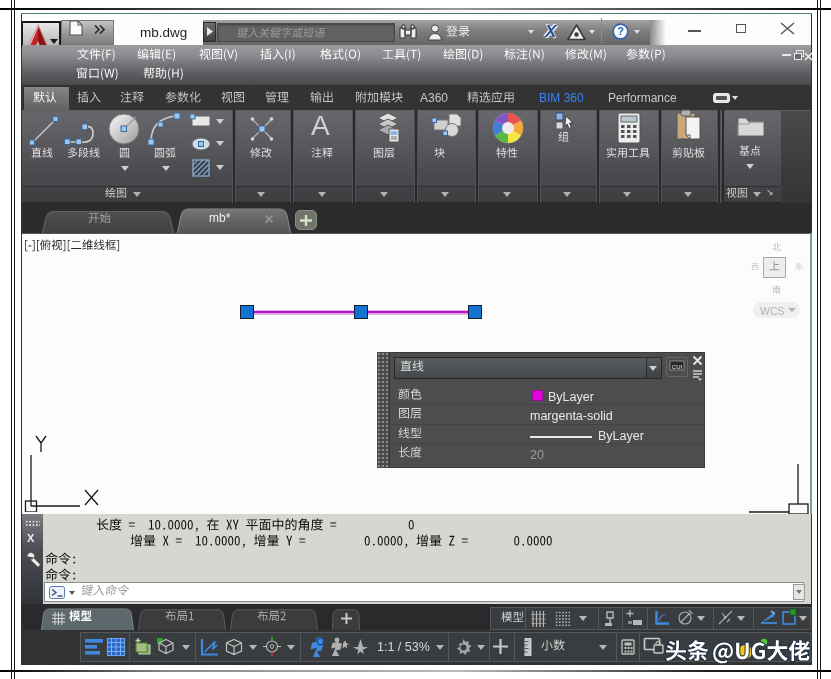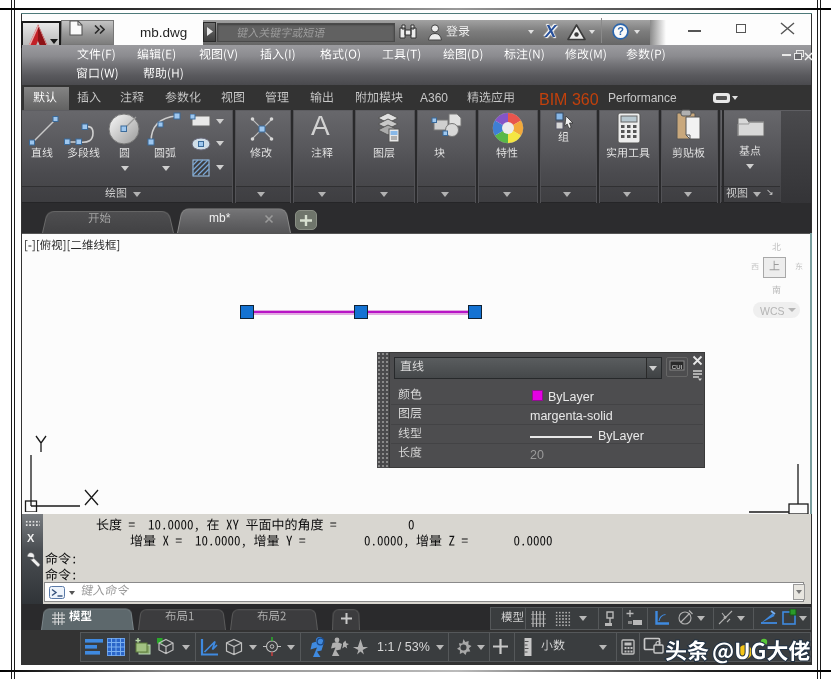--- a/index.html
+++ b/index.html
@@ -183,21 +183,21 @@
       <svg width="48" height="12" viewBox="0 0 48 12" style="display:block;overflow:visible">
         <path transform="translate(0 9.6)" d="M6.9 -5C7.3 -4.1 7.9 -2.9 8.1 -2.2L8.9 -2.6C8.6 -3.3 8.1 -4.4 7.6 -5.3ZM9.6 -9.9V-7.3H6.6V-6.5H9.6V-0.2C9.6 0 9.6 0 9.4 0.1C9.2 0.1 8.6 0.1 8 0C8.1 0.3 8.2 0.7 8.3 0.9C9.2 0.9 9.7 0.9 10 0.8C10.4 0.6 10.5 0.3 10.5 -0.2V-6.5H11.6V-7.3H10.5V-9.9ZM6.2 -10.1C5.7 -8.3 4.8 -6.6 3.8 -5.5C4 -5.3 4.3 -4.9 4.4 -4.7C4.7 -5.1 5 -5.5 5.2 -5.9V0.9H6.1V-7.4C6.4 -8.2 6.8 -9 7 -9.9ZM1 -9.6V1H1.8V-8.7H3.3C3 -7.9 2.7 -6.8 2.4 -5.9C3.2 -4.9 3.4 -4.1 3.4 -3.4C3.4 -3 3.3 -2.7 3.1 -2.5C3.1 -2.5 2.9 -2.4 2.8 -2.4C2.6 -2.4 2.4 -2.4 2.2 -2.4C2.3 -2.2 2.4 -1.9 2.4 -1.6C2.6 -1.6 2.9 -1.6 3.1 -1.7C3.4 -1.7 3.6 -1.8 3.7 -1.9C4 -2.1 4.2 -2.6 4.2 -3.3C4.2 -4.1 4 -5 3.2 -6C3.6 -7 4 -8.2 4.3 -9.3L3.7 -9.6L3.6 -9.6Z M18.9 -8.6V0.8H19.7V-0.1H22.1V0.7H23V-8.6ZM19.7 -1V-7.7H22.1V-1ZM14.3 -9.9 14.3 -7.8H12.6V-6.9H14.3C14.2 -3.9 13.8 -1.2 12.3 0.3C12.6 0.5 12.9 0.8 13 1C14.7 -0.8 15.1 -3.7 15.2 -6.9H17C16.9 -2.3 16.8 -0.7 16.5 -0.3C16.4 -0.2 16.3 -0.1 16.1 -0.1C15.9 -0.1 15.4 -0.1 14.8 -0.2C15 0.1 15.1 0.5 15.1 0.7C15.6 0.8 16.2 0.8 16.5 0.7C16.9 0.7 17.1 0.6 17.3 0.3C17.7 -0.3 17.8 -2 17.9 -7.3C17.9 -7.5 17.9 -7.8 17.9 -7.8H15.2L15.2 -9.9Z M29.7 -5H33.8V-4.1H29.7ZM29.7 -6.5H33.8V-5.7H29.7ZM32.8 -10.1V-9.1H30.9V-10.1H30.1V-9.1H28.3V-8.3H30.1V-7.4H30.9V-8.3H32.8V-7.4H33.7V-8.3H35.3V-9.1H33.7V-10.1ZM28.8 -7.2V-3.5H31.3C31.2 -3.1 31.2 -2.8 31.1 -2.5H28.1V-1.7H30.8C30.4 -0.8 29.5 -0.1 27.7 0.2C27.9 0.4 28.1 0.8 28.2 1C30.3 0.5 31.3 -0.4 31.8 -1.7C32.4 -0.4 33.5 0.5 35 1C35.2 0.7 35.4 0.4 35.6 0.2C34.2 -0.1 33.2 -0.7 32.6 -1.7H35.3V-2.5H32C32.1 -2.8 32.1 -3.1 32.1 -3.5H34.7V-7.2ZM26.1 -10.1V-7.8H24.6V-6.9H26.1V-6.9C25.8 -5.3 25.1 -3.4 24.4 -2.4C24.5 -2.1 24.8 -1.8 24.9 -1.5C25.3 -2.2 25.8 -3.3 26.1 -4.5V0.9H27V-5.2C27.3 -4.6 27.7 -3.8 27.8 -3.4L28.4 -4.1C28.2 -4.5 27.3 -6 27 -6.4V-6.9H28.2V-7.8H27V-10.1Z M45.7 -4.5H43.8C43.9 -5 43.9 -5.4 43.9 -5.9V-7.2H45.7ZM43 -9.9V-8.1H40.8V-7.2H43V-5.9C43 -5.4 43 -5 42.9 -4.5H40.5V-3.7H42.8C42.5 -2.2 41.6 -0.8 39.5 0.3C39.7 0.5 40 0.8 40.1 1C42.3 -0.1 43.3 -1.7 43.6 -3.3C44.3 -1.3 45.3 0.2 47 1C47.1 0.7 47.4 0.4 47.6 0.2C46 -0.5 44.9 -1.9 44.4 -3.7H47.4V-4.5H46.6V-8.1H43.9V-9.9ZM36.4 -2 36.8 -1.1C37.8 -1.5 39.2 -2.1 40.5 -2.7L40.2 -3.5L38.9 -3V-6.3H40.2V-7.2H38.9V-9.9H38.1V-7.2H36.6V-6.3H38.1V-2.6C37.5 -2.4 36.9 -2.1 36.4 -2Z" fill="#c8c8c8"></path>
       </svg>
     </div>
 <div style="position:absolute;left:420px;top:92px;font-size:12px;line-height:1;color:#c8c8c8;white-space:pre;">A360</div>
 <div style="position:absolute;left:467px;top:92px;">
       <svg width="48" height="12" viewBox="0 0 48 12" style="display:block;overflow:visible">
         <path transform="translate(0 9.6)" d="M0.6 -9.1C0.9 -8.3 1.2 -7.2 1.3 -6.5L1.9 -6.7C1.8 -7.4 1.6 -8.5 1.2 -9.3ZM3.9 -9.3C3.8 -8.5 3.4 -7.4 3.2 -6.7L3.7 -6.5C4 -7.2 4.4 -8.3 4.7 -9.2ZM0.5 -6V-5.2H2C1.7 -3.9 1 -2.3 0.4 -1.5C0.5 -1.2 0.7 -0.8 0.8 -0.5C1.3 -1.2 1.8 -2.4 2.2 -3.5V0.9H3V-3.8C3.4 -3.2 3.8 -2.4 4 -2L4.6 -2.7C4.3 -3.1 3.3 -4.6 3 -4.9V-5.2H4.4V-6H3V-10H2.2V-6ZM7.6 -10.1V-9.1H5.1V-8.4H7.6V-7.7H5.4V-7H7.6V-6.2H4.8V-5.5H11.5V-6.2H8.5V-7H10.9V-7.7H8.5V-8.4H11.2V-9.1H8.5V-10.1ZM9.9 -4.1V-3.2H6.4V-4.1ZM5.5 -4.8V0.9H6.4V-1H9.9V0C9.9 0.2 9.8 0.2 9.7 0.2C9.5 0.2 9 0.2 8.5 0.2C8.6 0.4 8.7 0.7 8.7 0.9C9.5 0.9 10 0.9 10.3 0.8C10.6 0.7 10.7 0.5 10.7 0V-4.8ZM6.4 -2.5H9.9V-1.6H6.4Z M12.7 -9.2C13.4 -8.6 14.2 -7.8 14.6 -7.2L15.3 -7.7C15 -8.3 14.1 -9.1 13.4 -9.7ZM17.4 -9.7C17.1 -8.7 16.6 -7.6 15.9 -6.9C16.1 -6.8 16.5 -6.5 16.7 -6.4C17 -6.7 17.2 -7.2 17.5 -7.6H19.2V-5.9H15.8V-5.1H18C17.8 -3.5 17.3 -2.4 15.5 -1.7C15.7 -1.6 16 -1.2 16.1 -1C18.1 -1.8 18.7 -3.2 18.9 -5.1H20.1V-2.3C20.1 -1.4 20.4 -1.1 21.3 -1.1C21.4 -1.1 22.2 -1.1 22.4 -1.1C23.2 -1.1 23.4 -1.5 23.5 -3C23.3 -3.1 22.9 -3.2 22.7 -3.4C22.7 -2.1 22.6 -2 22.3 -2C22.2 -2 21.5 -2 21.4 -2C21.1 -2 21 -2 21 -2.3V-5.1H23.4V-5.9H20.1V-7.6H22.9V-8.4H20.1V-10H19.2V-8.4H17.8C18 -8.8 18.1 -9.2 18.2 -9.5ZM15 -5.5H12.7V-4.6H14.1V-1C13.6 -0.8 13.1 -0.3 12.5 0.2L13.1 1C13.8 0.2 14.5 -0.4 14.9 -0.4C15.2 -0.4 15.6 -0.1 16 0.2C16.8 0.7 17.8 0.8 19.2 0.8C20.4 0.8 22.4 0.8 23.3 0.7C23.4 0.4 23.5 -0 23.6 -0.2C22.4 -0.1 20.6 -0 19.2 -0C17.9 -0 16.9 -0.1 16.2 -0.6C15.6 -0.9 15.3 -1.2 15 -1.2Z M27.2 -5.9C27.7 -4.6 28.2 -2.9 28.5 -1.8L29.3 -2.1C29.1 -3.2 28.5 -4.9 27.9 -6.2ZM29.8 -6.6C30.2 -5.2 30.6 -3.5 30.8 -2.4L31.6 -2.7C31.5 -3.8 31 -5.5 30.6 -6.8ZM29.6 -9.9C29.8 -9.5 30.1 -9 30.3 -8.5H25.5V-5.3C25.5 -3.6 25.4 -1.2 24.4 0.5C24.6 0.6 25.1 0.9 25.2 1C26.2 -0.7 26.4 -3.4 26.4 -5.3V-7.7H35.3V-8.5H31.3C31.1 -9 30.8 -9.6 30.5 -10.2ZM26.5 -0.5V0.4H35.5V-0.5H32.2C33.3 -2.3 34.2 -4.5 34.8 -6.5L33.8 -6.9C33.4 -4.8 32.4 -2.3 31.3 -0.5Z M37.8 -9.2V-4.9C37.8 -3.2 37.7 -1.1 36.4 0.4C36.6 0.5 36.9 0.8 37.1 1C38 0 38.4 -1.4 38.6 -2.7H41.6V0.9H42.5V-2.7H45.8V-0.3C45.8 -0 45.7 0 45.4 0C45.2 0 44.4 0.1 43.5 0C43.7 0.3 43.8 0.7 43.9 0.9C45 0.9 45.7 0.9 46.1 0.7C46.5 0.6 46.6 0.3 46.6 -0.3V-9.2ZM38.7 -8.4H41.6V-6.4H38.7ZM45.8 -8.4V-6.4H42.5V-8.4ZM38.7 -5.6H41.6V-3.6H38.7C38.7 -4 38.7 -4.5 38.7 -4.9ZM45.8 -5.6V-3.6H42.5V-5.6Z" fill="#c8c8c8"></path>
       </svg>
     </div>
-<div style="position:absolute;left:539px;top:92px;font-size:16px;line-height:1;color:#c2410c;white-space:pre;">BIM 360</div>
+<div style="position:absolute;left:539px;top:92px;font-size:12px;line-height:1;color:#3b82f6;white-space:pre;">BIM 360</div>
 <div style="position:absolute;left:608px;top:92px;font-size:12px;line-height:1;color:#c8c8c8;white-space:pre;">Performance</div>
 <div style="position:absolute;left:713px;top:93px;width:17px;height:10px;background:#e8e8e8;border-radius:3px"></div>
 <div style="position:absolute;left:716px;top:96px;width:11px;height:4px;background:#555;border-radius:1px"></div>
 <div style="position:absolute;left:732px;top:96px;width:0;height:0;border-left:3.5px solid transparent;border-right:3.5px solid transparent;border-top:4px solid #e0e0e0"></div>
 <div style="position:absolute;left:22px;top:110px;width:789px;height:93px;background:linear-gradient(180deg,#68686c,#58585c 40%,#4a4a4e 70%,#424245);border-bottom:1px solid #28282a"></div>
 <div style="position:absolute;left:22px;top:110px;width:789px;height:1px;background:#5e5e62"></div>
 <div style="position:absolute;left:22px;top:186px;width:758px;height:17px;background:rgba(0,0,0,0.05);border-top:1px solid #303032"></div>
 <div style="position:absolute;left:233px;top:110px;width:2px;height:93px;background:#29292b"></div>
 <div style="position:absolute;left:235px;top:110px;width:1px;height:93px;background:#525256"></div>
 <div style="position:absolute;left:232px;top:110px;width:1px;height:93px;background:#525256"></div>

